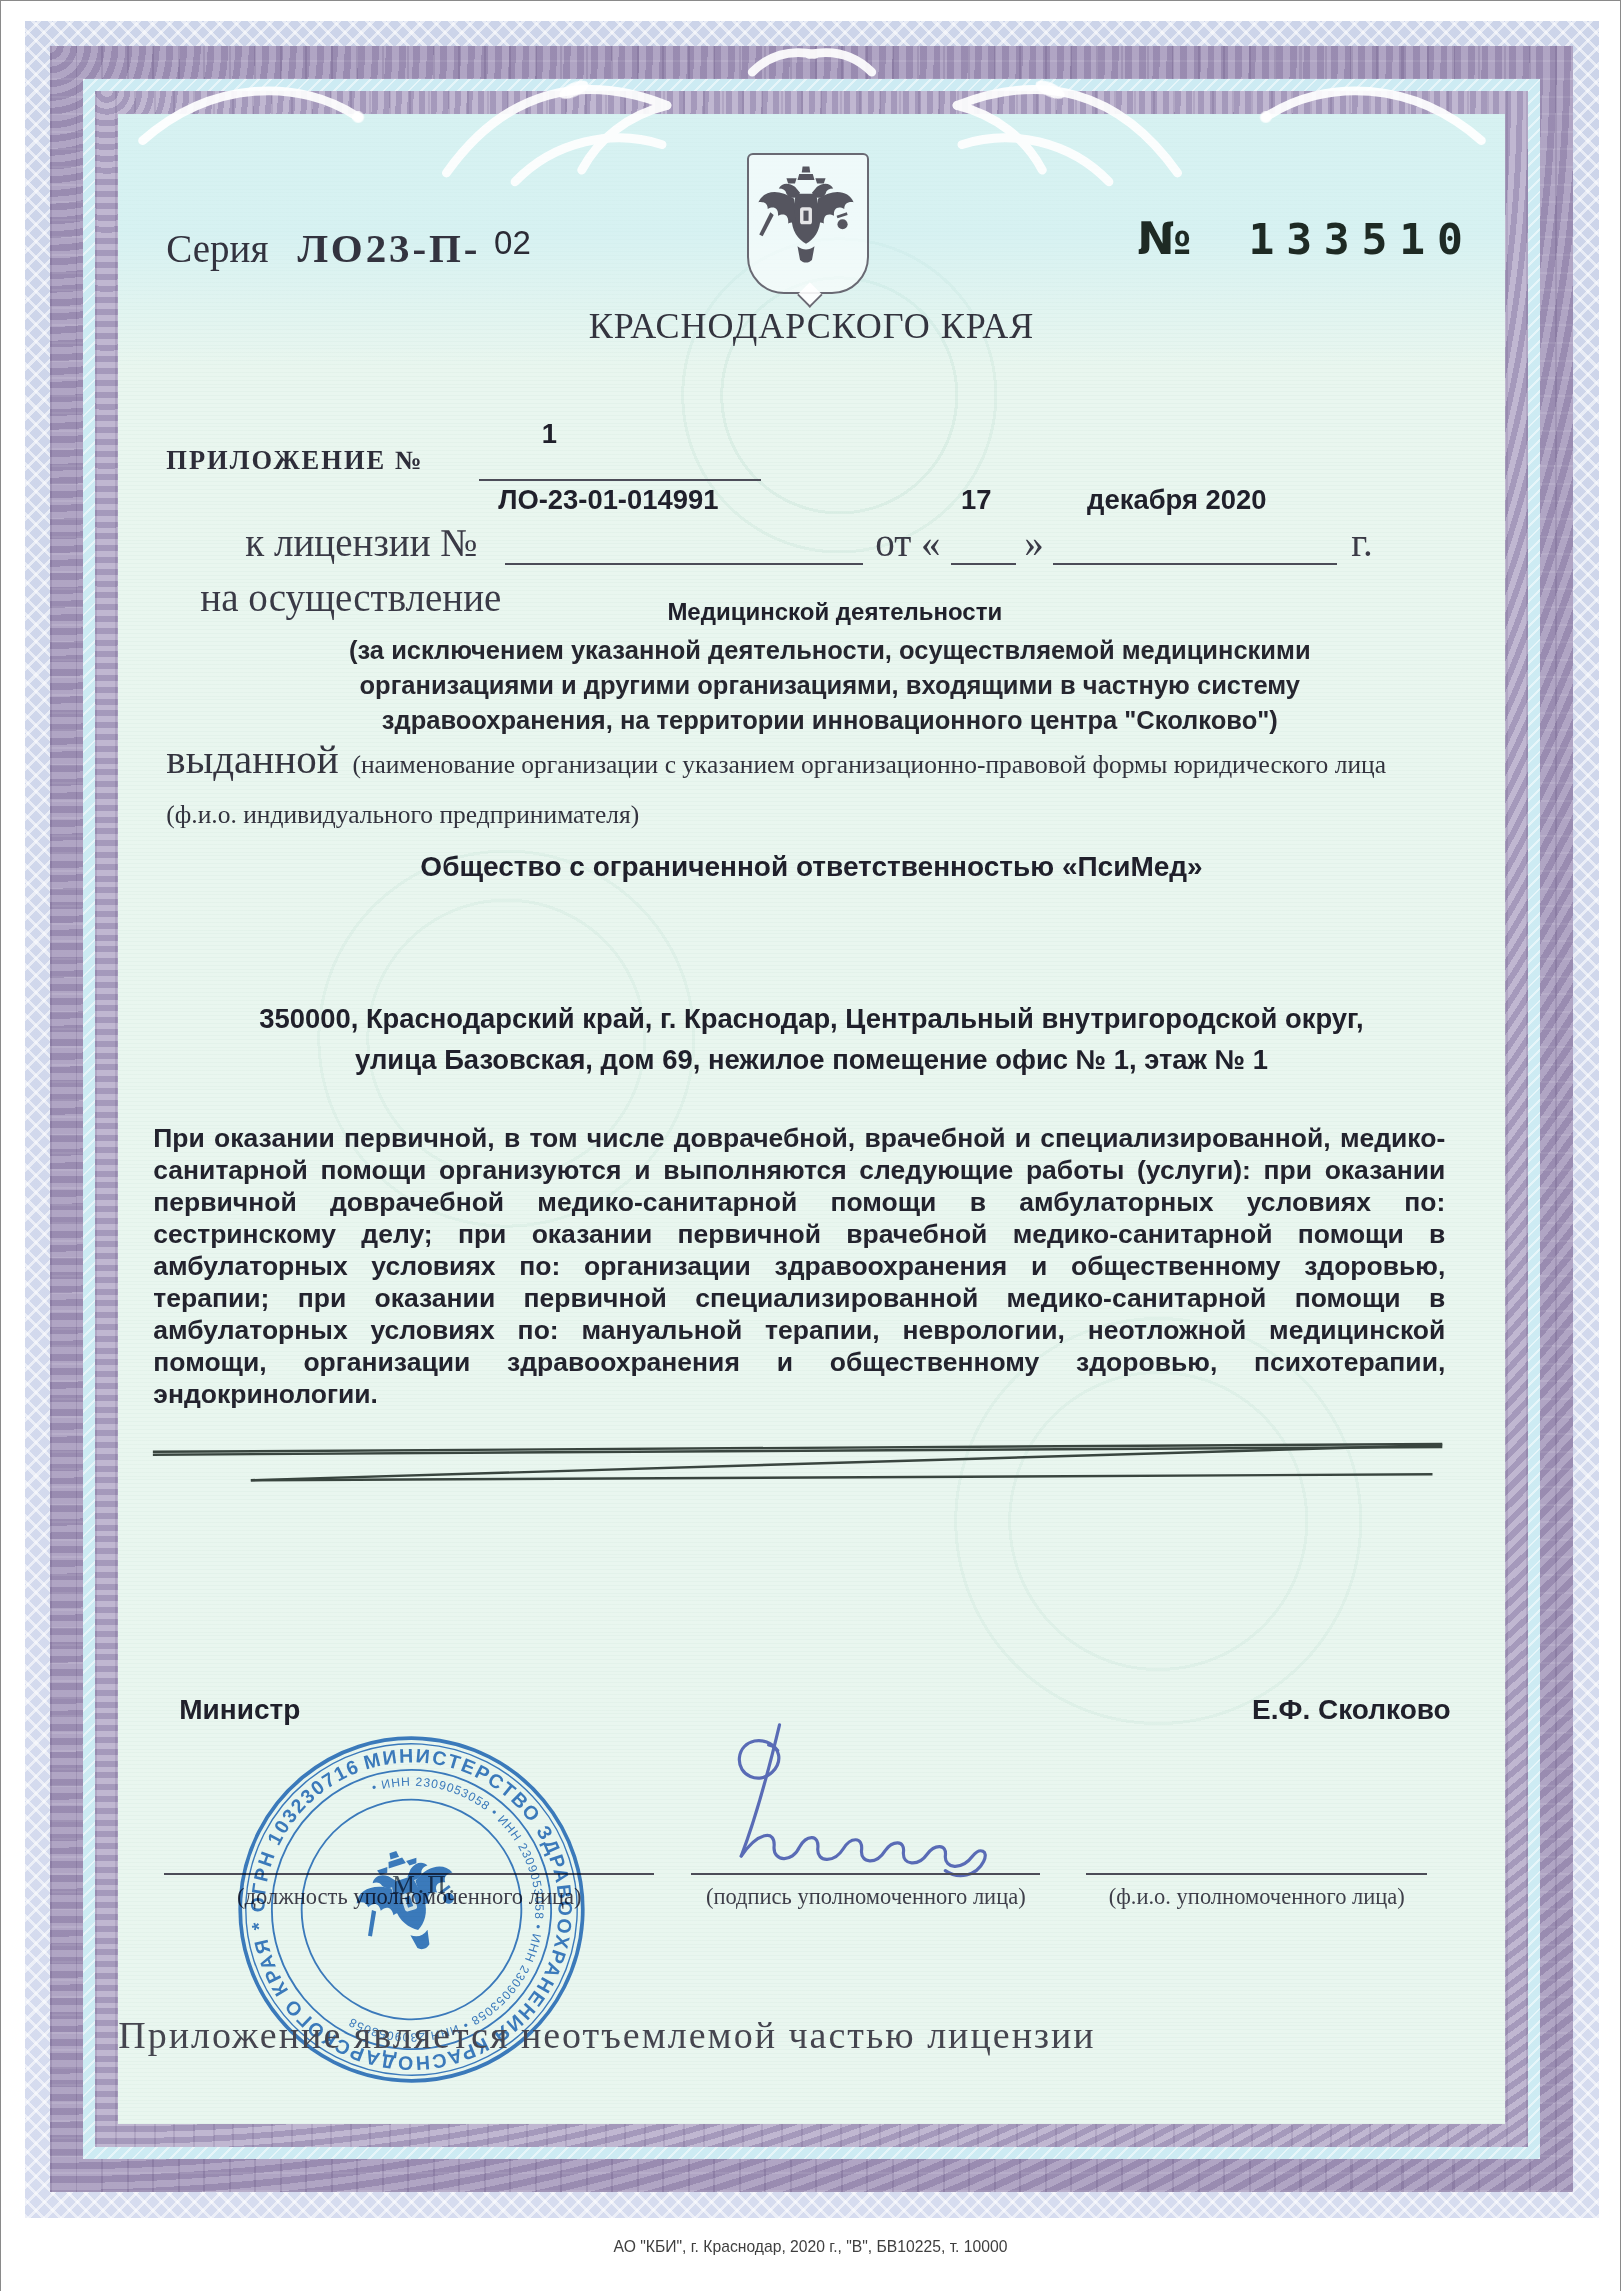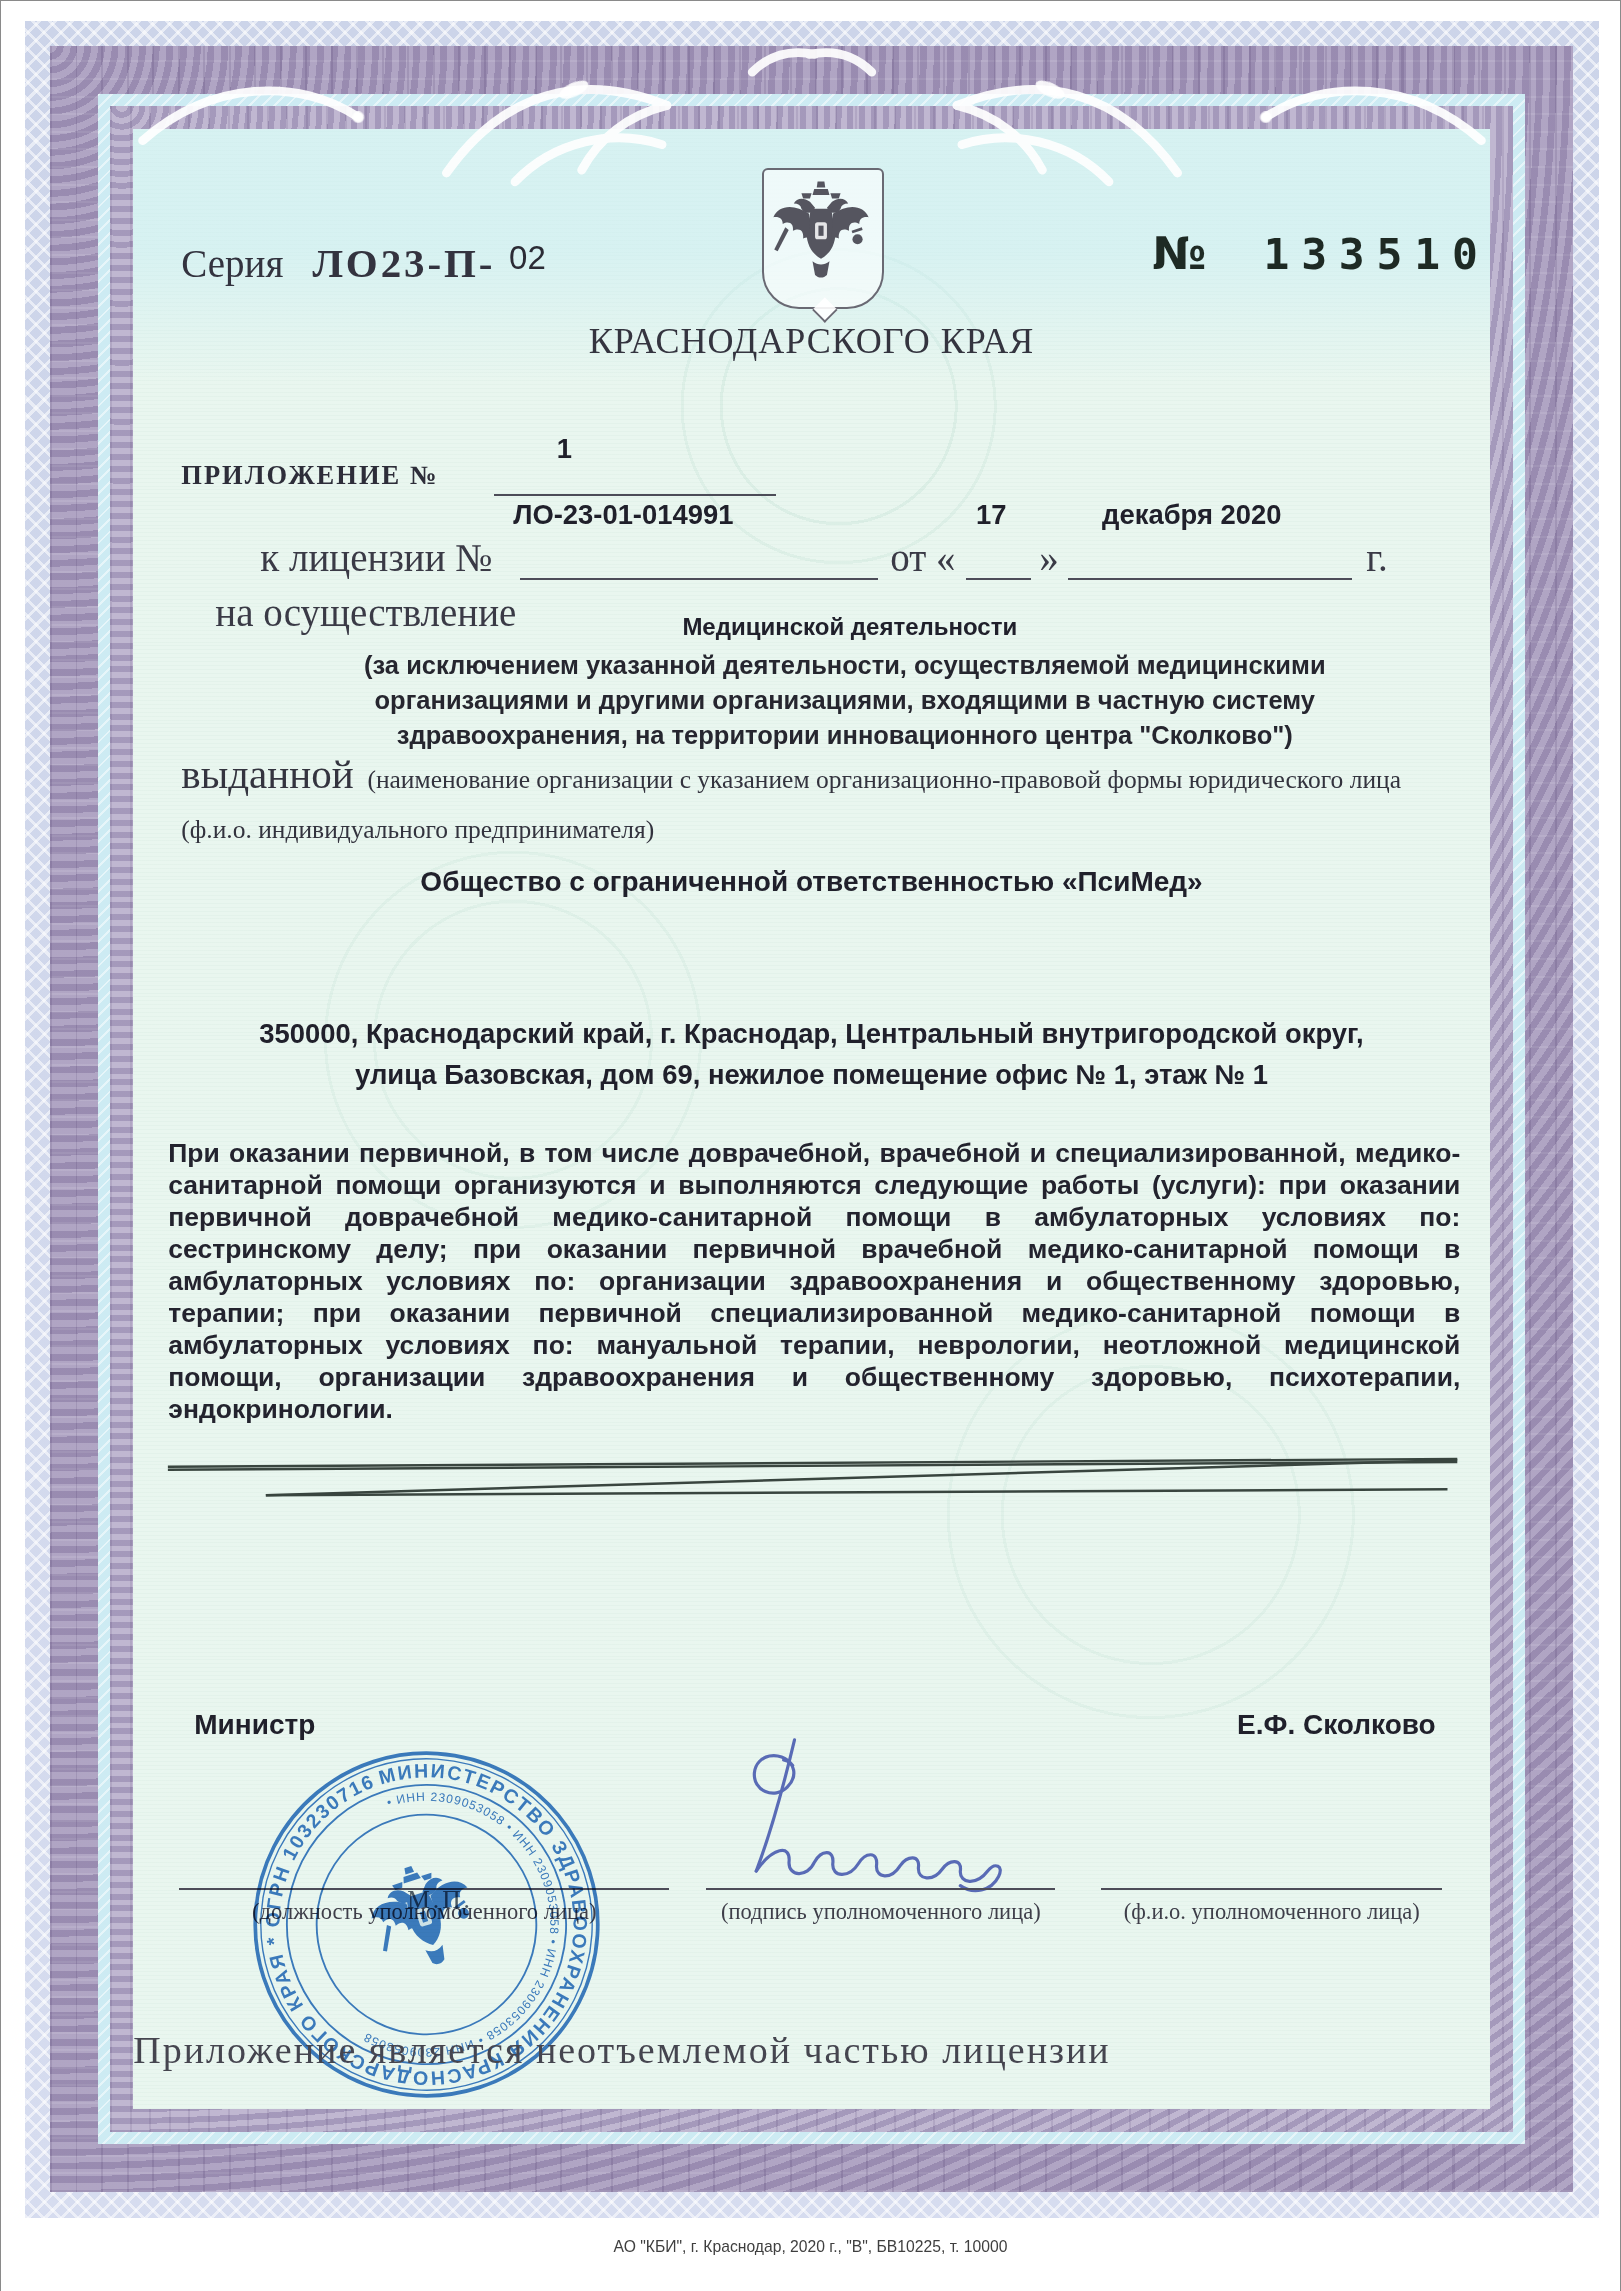--- a/index.html
+++ b/index.html
@@ -12,21 +12,21 @@
   .frame{position:absolute;left:23.5px;top:19.6px;width:1574px;height:2197px;box-sizing:border-box;}
   .band{width:100%;height:100%;box-sizing:border-box;position:relative;}
   .band1{
     padding:25.5px;
     background:
       repeating-linear-gradient(45deg, rgba(255,255,255,.55) 0 2.9px, rgba(0,0,0,0) 2.9px 11.8px),
       repeating-linear-gradient(-45deg, rgba(255,255,255,.55) 0 2.9px, rgba(0,0,0,0) 2.9px 11.8px),
       linear-gradient(#ccd4e9,#d6dcef);
   }
   .band2{
-    padding:48px;
+    padding:33px;
     background-color:#a396ba;
     background-image:
       repeating-radial-gradient(circle at 0 0, rgba(255,255,255,.14) 0 6.9px, rgba(118,102,143,.22) 6.9px 13.7px),
       repeating-linear-gradient(90deg, rgba(124,108,150,.45) 0 2px, rgba(0,0,0,0) 2px 25.5px),
       repeating-linear-gradient(0deg, rgba(255,255,255,.10) 0 2px, rgba(0,0,0,0) 2px 17.6px);
   }
   .band3{
     padding:11.8px;
     background:
       repeating-linear-gradient(135deg, rgba(255,255,255,.5) 0 2px, rgba(0,0,0,0) 2px 8.8px),

